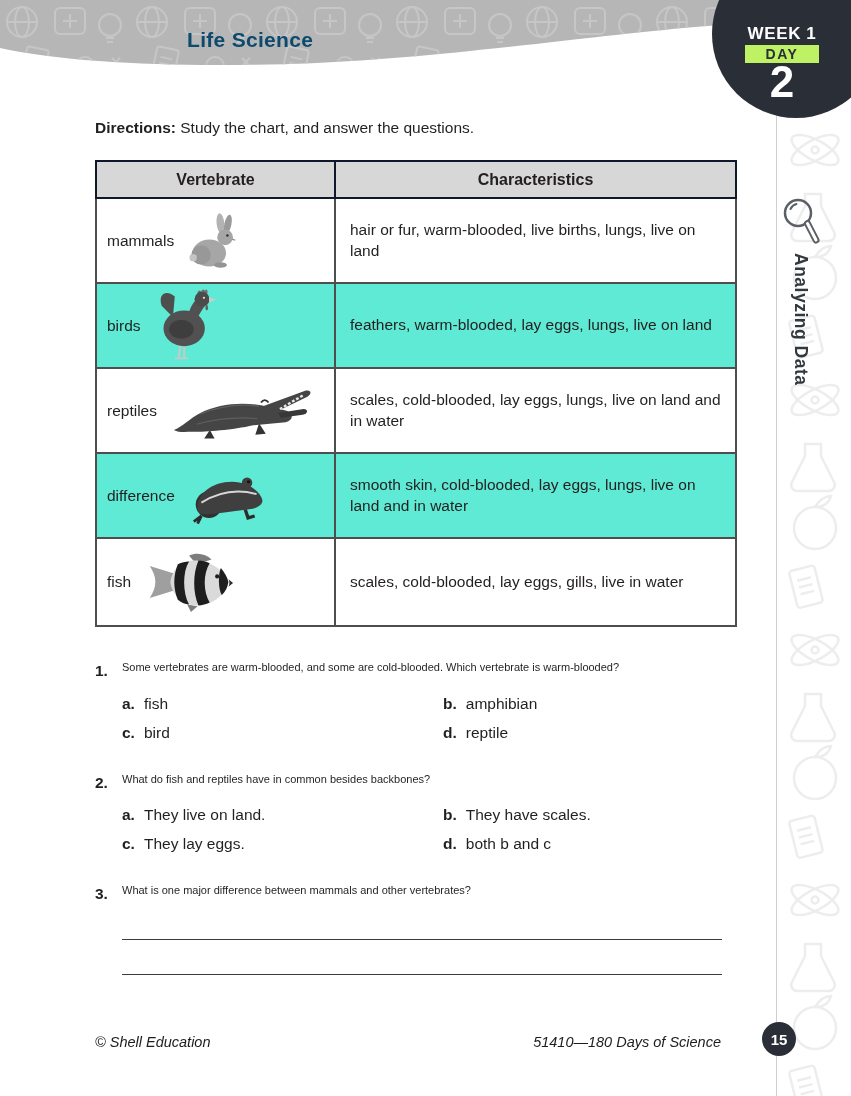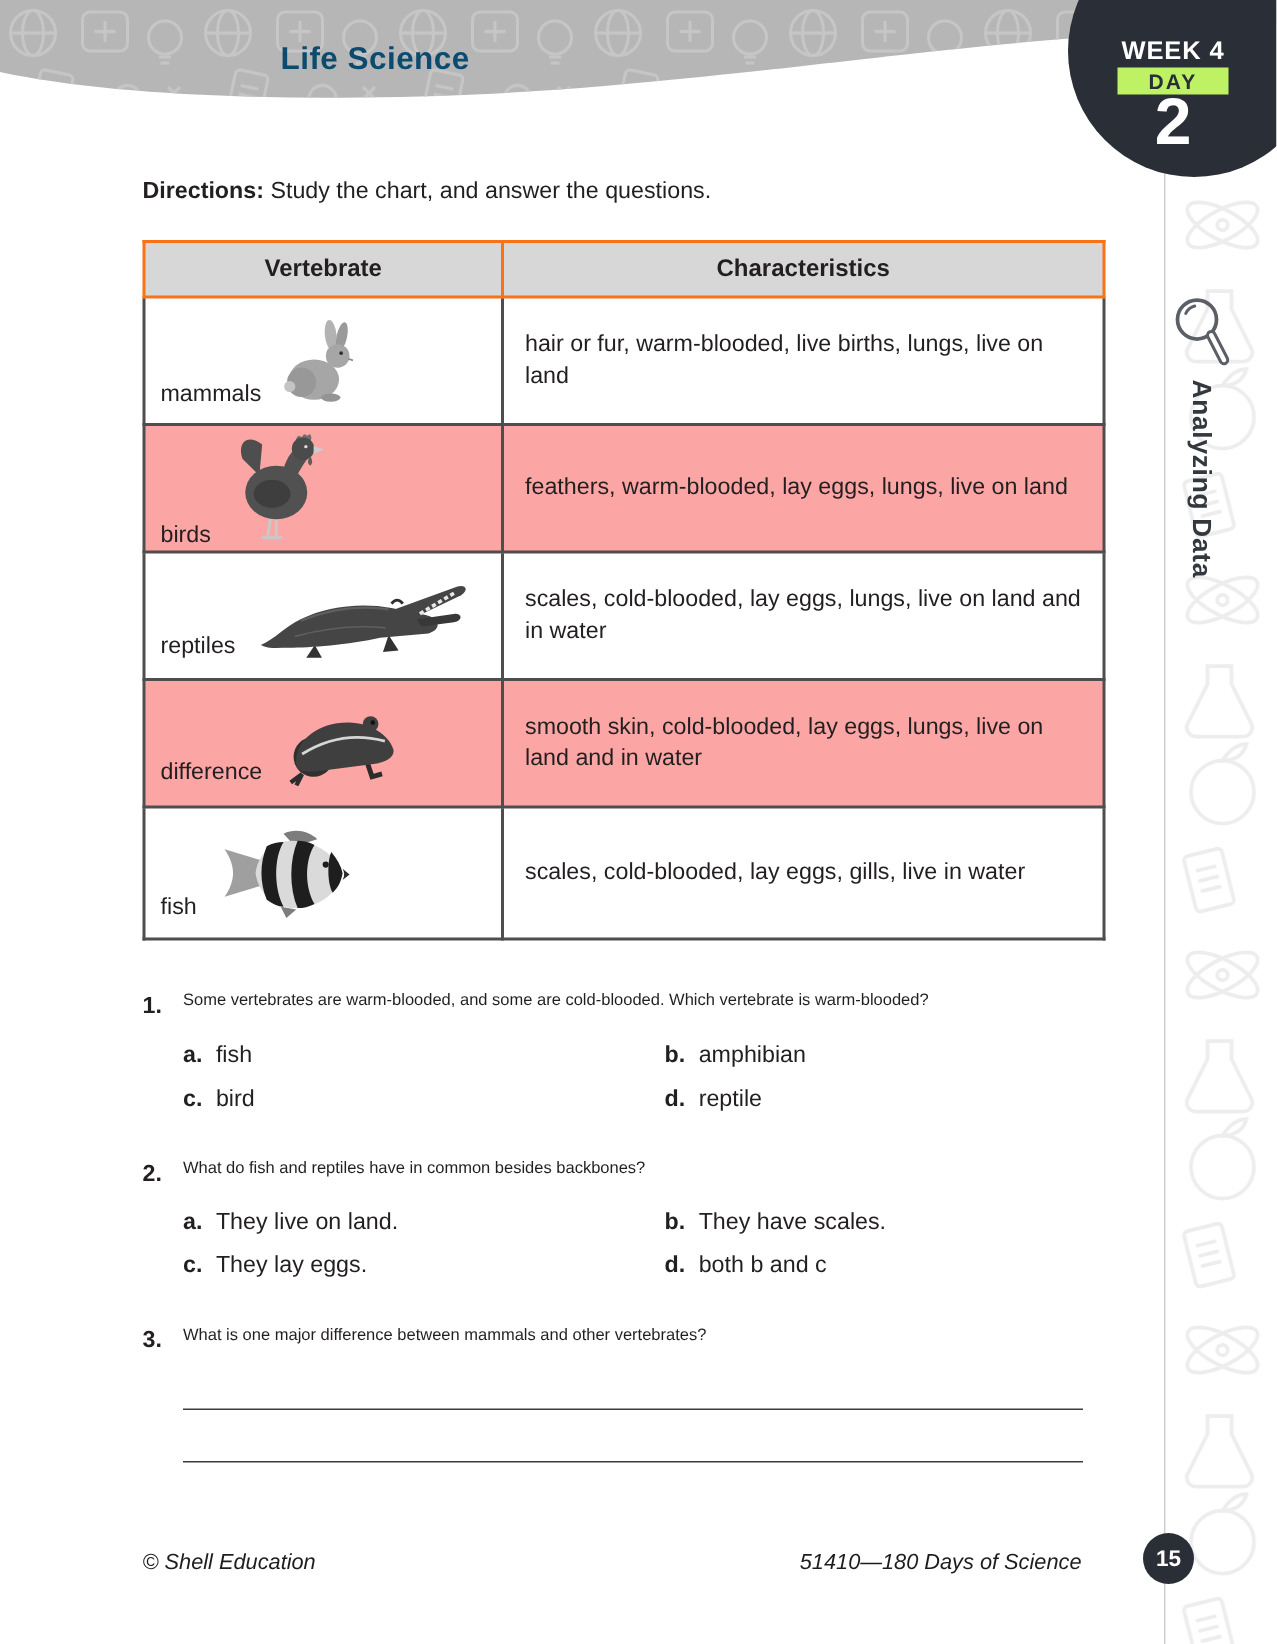--- a/index.html
+++ b/index.html
@@ -35,27 +35,27 @@
   
   .content{position:absolute;left:95px;top:92px;width:642px;z-index:3;}
   .name-row{display:flex;align-items:flex-end;font-size:15.5px;font-weight:bold;height:21px;width:627px;}
   .name-fill{flex:1;border-bottom:1.6px solid #3c3c3c;margin:0 0 1px 10px;height:14px;}
   .date-label{margin-left:20px;}
   .date-fill{width:154px;border-bottom:1.6px solid #3c3c3c;margin:0 0 1px 10px;height:14px;}
   .directions{margin-top:27px;font-size:15.5px;}
   .directions .dlabel{font-weight:bold;}
   
   table.chart{border-collapse:collapse;margin-top:23px;width:642px;table-layout:fixed;}
-  .chart th{border:2px solid #f97316;background:#d7d7d7;font-size:16px;font-weight:bold;height:33px;text-align:center;}
+  .chart th{border:2px solid #0f172a;background:#d7d7d7;font-size:16px;font-weight:bold;height:33px;text-align:center;}
   .chart th.col-vert{width:235px;}
   .chart td{border:2px solid #4e4e4e;font-size:15.5px;vertical-align:middle;}
   .chart tr.r{height:85px;}
   .chart tr.r-last{height:88px;}
-  .row-alt{background:#fca5a5;}
-  .vert-inner{display:flex;align-items:flex-end;gap:15px;padding-left:9px;}
+  .row-alt{background:#5eead4;}
+  .vert-inner{display:flex;align-items:center;gap:15px;padding-left:9px;}
   .chart td.chars{padding:8px 14px;line-height:1.3;}
   
   .question{margin-top:30px;}
   .q1{margin-top:33px;}
   .qrow{display:flex;}
   .qnum{font-weight:bold;width:27px;flex:none;font-size:15.5px;line-height:1.4;}
   .qtext{font-size:11px;line-height:1.4;width:600px;}
   .options{margin:13px 0 0 27px;display:grid;grid-template-columns:321px 1fr;row-gap:11px;font-size:15.5px;}
   .option{display:flex;gap:9px;}
   .optletter{font-weight:bold;}
@@ -96,21 +96,21 @@
       <clipPath id="bandclip">
         <path d="M0,0 H851 V16 C790,20 714,25 664,30 C574,39 540,44 470,51 C390,59 330,64 240,65 C150,66 60,61 0,48 Z"></path>
       </clipPath>
     </defs>
     <path d="M0,0 H851 V16 C790,20 714,25 664,30 C574,39 540,44 470,51 C390,59 330,64 240,65 C150,66 60,61 0,48 Z" fill="#b6b6b6"></path>
     <rect x="0" y="0" width="851" height="80" fill="url(#doodle)" clip-path="url(#bandclip)"></rect>
   </svg>
   <div class="header-title">Life Science</div>
 
   <div class="badge">
-    <div class="badge-week">WEEK 4</div>
+    <div class="badge-week">WEEK 1</div>
     <div class="badge-daybox">DAY</div>
     <div class="badge-daynum">2</div>
   </div>
 
   <svg class="side-pattern" width="76" height="984" viewBox="0 0 76 984">
     <defs>
       <pattern id="sdoodle" width="76" height="250" patternUnits="userSpaceOnUse">
         <g fill="none" stroke="#ededed" stroke-width="2.5">
           <g transform="translate(40,38)">
               <ellipse rx="26" ry="10" transform="rotate(28)"></ellipse>

